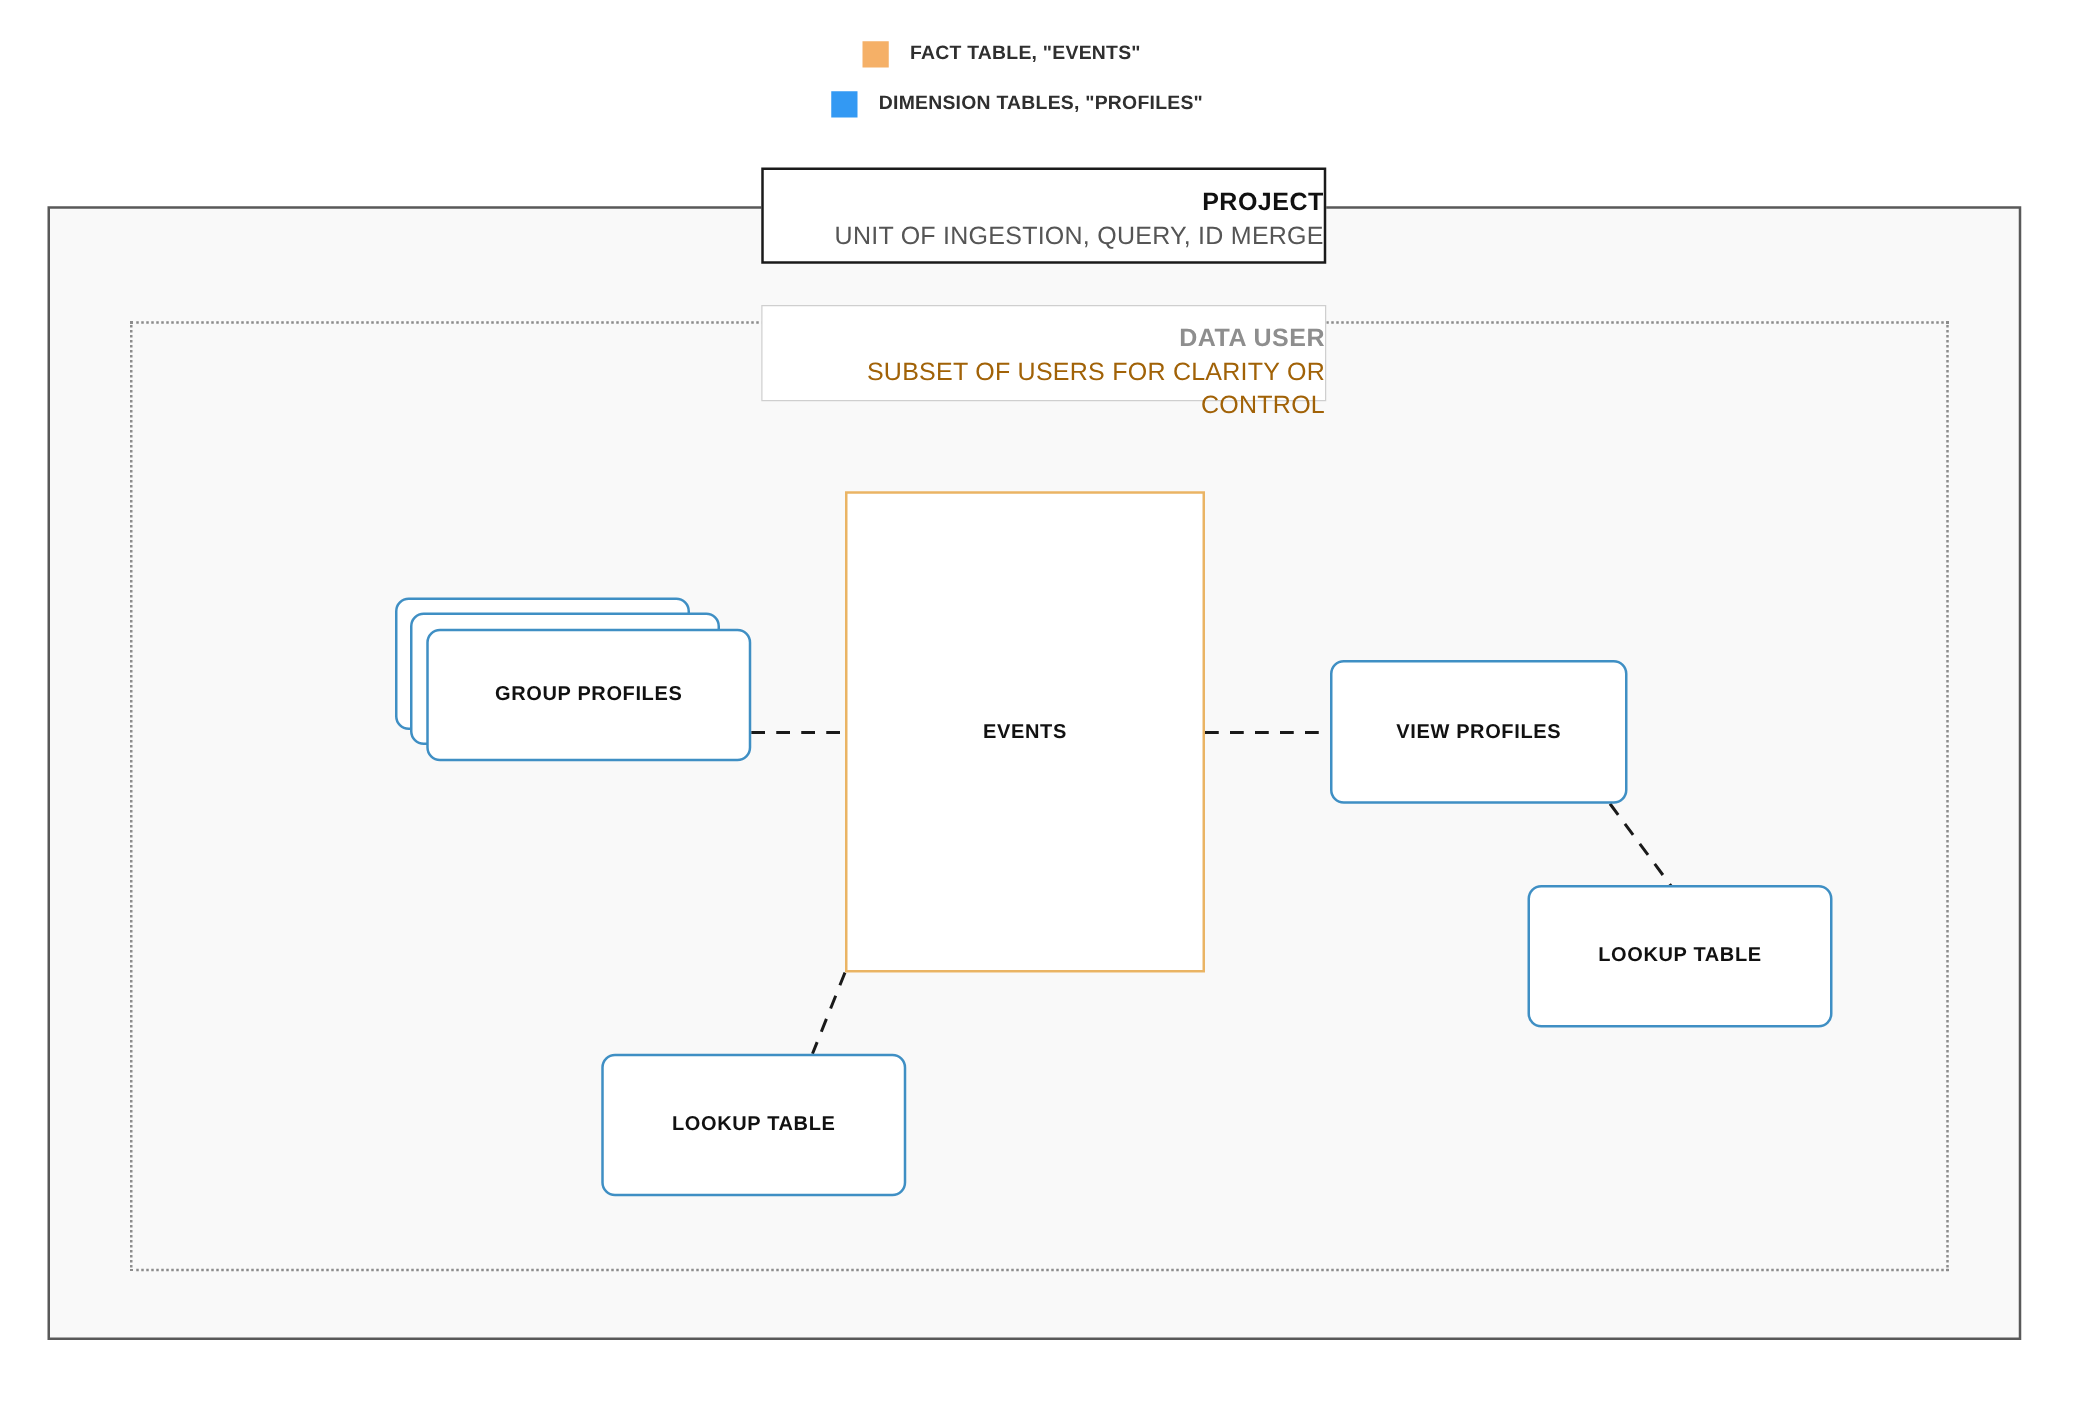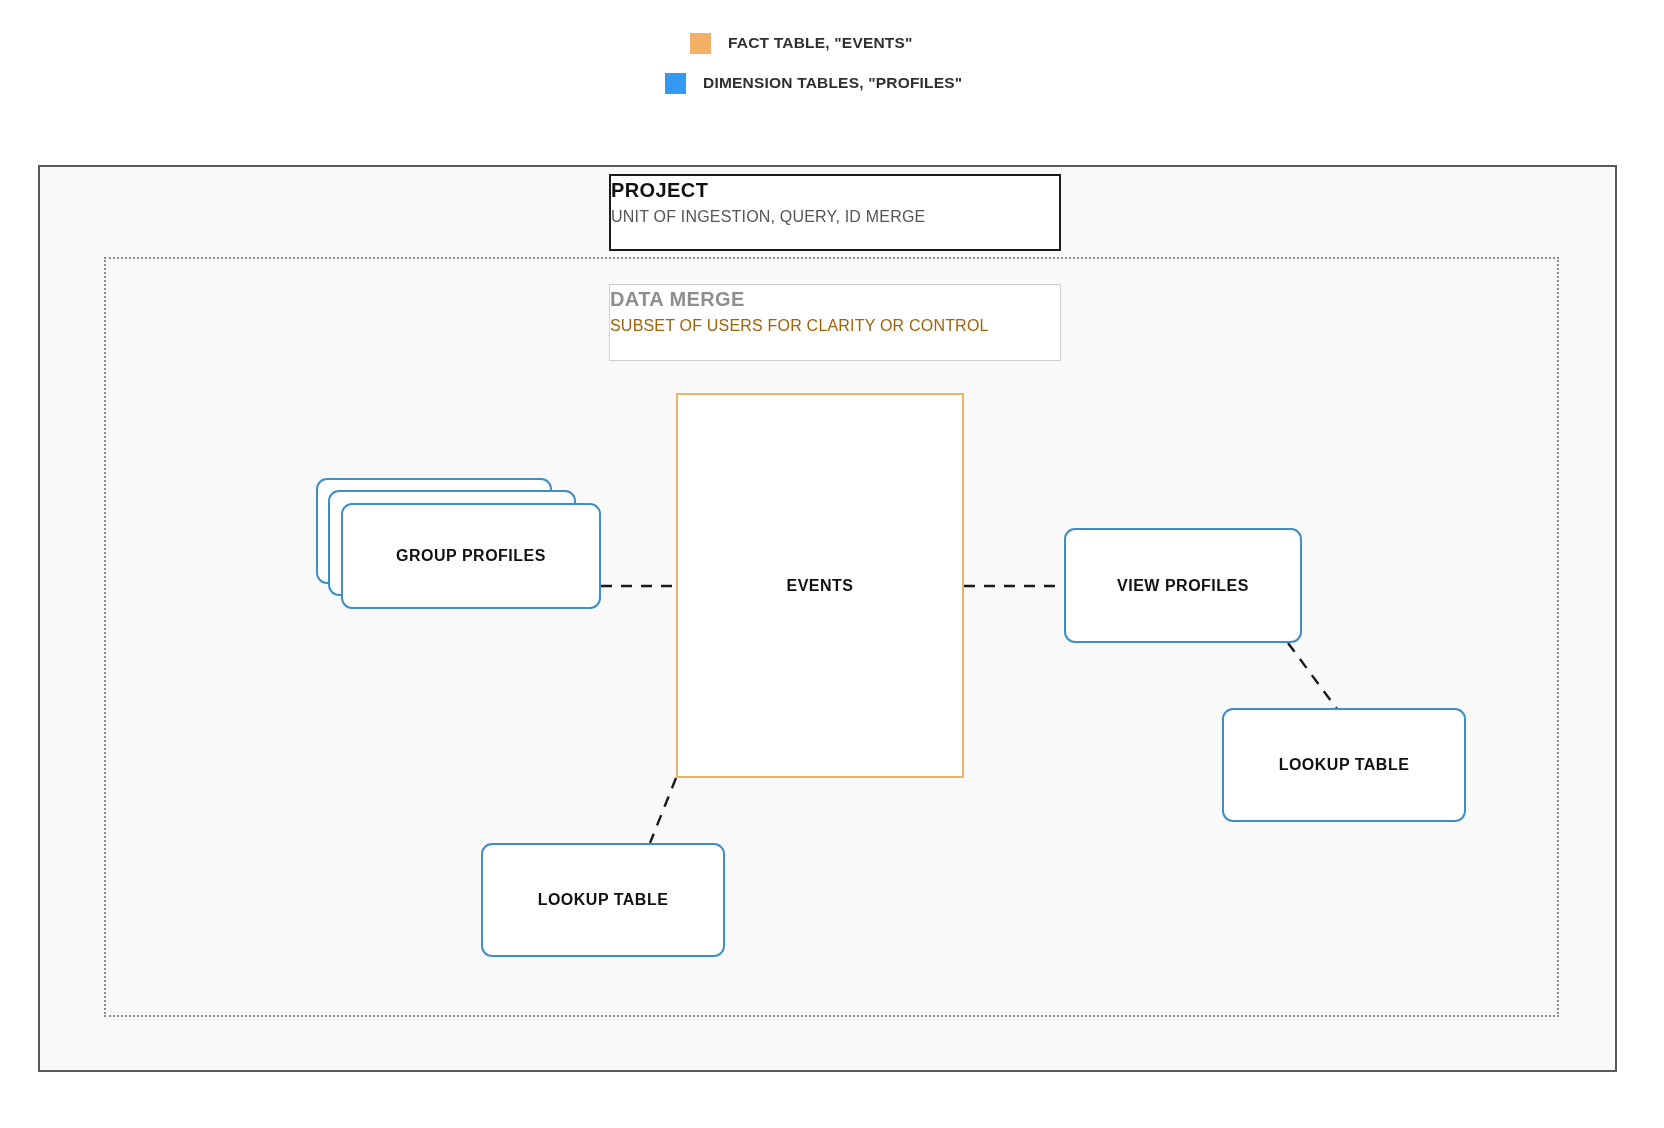--- a/index.html
+++ b/index.html
@@ -70,31 +70,31 @@
     box-sizing: border-box;
     border: 2px dotted #8c8c8c;
     background: transparent;
   }
 
   
   .label-box {
     position: absolute;
     box-sizing: border-box;
     background: #ffffff;
-    text-align: left;
-    margin-top: 40px;
+    text-align: right;
+    padding-top: 12px;
   }
   .label-box .title {
     font-size: 20px;
     font-weight: bold;
     letter-spacing: 0.4px;
     line-height: 28px;
   }
   .label-box .subtitle {
-    font-size: 16px;
+    font-size: 20px;
     font-weight: normal;
     letter-spacing: 0.2px;
     line-height: 26px;
   }
   .project-box {
     left: 609px;
     top: 134px;
     width: 452px;
     height: 77px;
     border: 2px solid #1a1a1a;
@@ -223,17 +223,17 @@
   <div class="node profile-card lookup-left">
     <span class="node-label">LOOKUP TABLE</span>
   </div>
 
   <div class="label-box project-box">
     <div class="title">PROJECT</div>
     <div class="subtitle">UNIT OF INGESTION, QUERY, ID MERGE</div>
   </div>
 
   <div class="label-box dataview-box">
-    <div class="title">DATA MERGE</div>
+    <div class="title">DATA USER</div>
     <div class="subtitle">SUBSET OF USERS FOR CLARITY OR CONTROL</div>
   </div>
 
 </div>
 
 </body></html>

